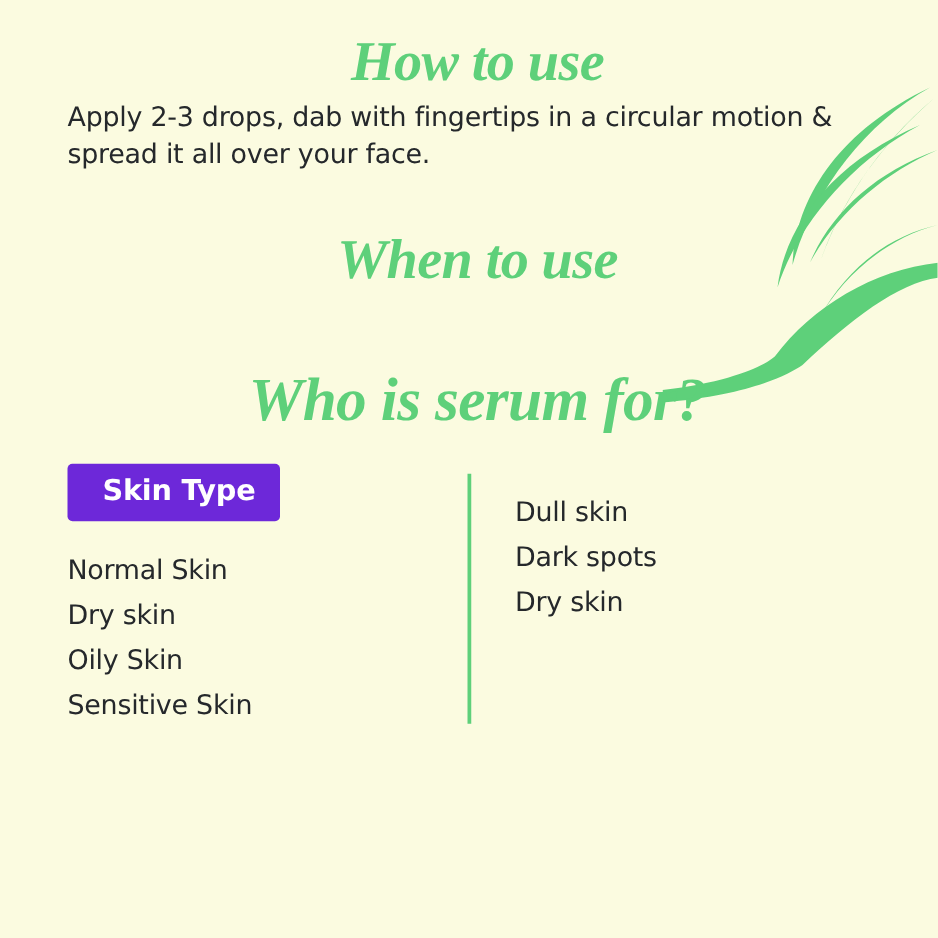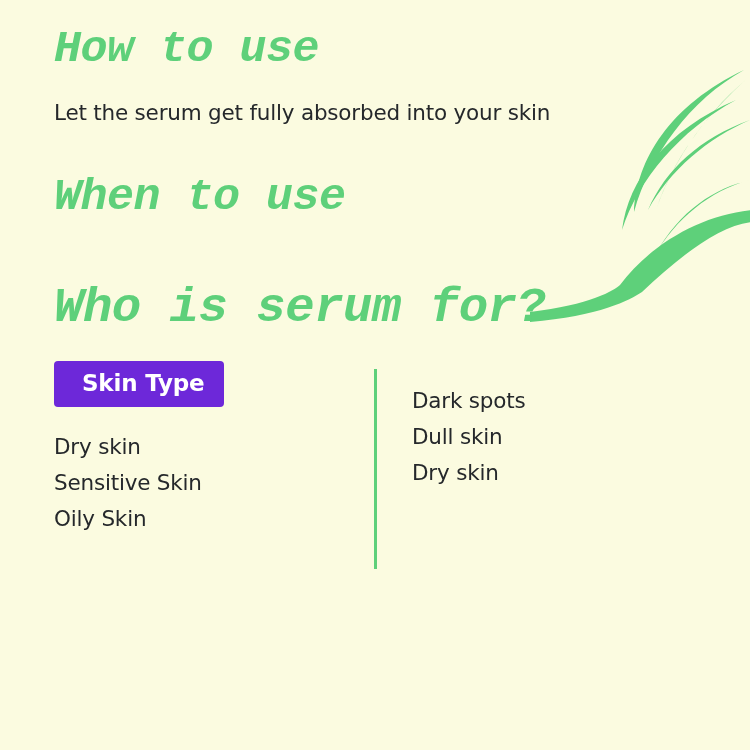--- a/index.html
+++ b/index.html
@@ -32,28 +32,29 @@
   }
 
   .content {
     position: absolute;
     left: 54px;
     top: 26px;
     right: 40px;
   }
 
   h1.heading {
-    font-family: Liberation Mono, monospace;
+    font-family: Liberation Serif, serif;
     font-style: italic;
     font-weight: bold;
     color: #5ed07a;
     font-size: 45px;
     letter-spacing: -0.5px;
     margin: 0 0 8px 0;
     line-height: 1.05;
+    text-align: center;
   }
   h1.heading.big {
     font-size: 49px;
   }
 
   p.body-text {
     font-size: 21.5px;
     color: #25282b;
     line-height: 1.33;
     margin: 0;
@@ -126,46 +127,47 @@
       <path d="M220 120 C180 130 145 160 125 195 C150 150 185 128 220 120 Z" fill="#5ed07a"></path>
       <path d="M222 150 C170 155 120 185 90 225 C85 230 60 245 0 252 L0 262 C70 256 100 240 112 232 C150 196 190 165 222 162 Z" fill="#5ed07a"></path>
       <path d="M220 60 C178 78 140 110 118 150 C135 110 170 78 220 60 Z" fill="#5ed07a"></path>
     </svg>
   </div>
 
   <div class="content">
 
     <section class="sec-howto">
       <h1 class="heading">How to use</h1>
-      <p class="body-text para2">Let the serum get fully absorbed into your skin</p>
+      <p class="body-text">Apply 2-3 drops, dab with fingertips in a circular motion &amp; spread it all over your face.</p>
     </section>
 
     <section class="sec-whento">
       <h1 class="heading">When to use</h1>
     </section>
 
     <section class="sec-who">
       <h1 class="heading big">Who is serum for?</h1>
 
       <div class="columns">
         <div class="divider"></div>
 
         <div class="col left">
           <span class="pill">Skin Type</span>
           <ul class="list">
+            <li>Normal Skin</li>
             <li>Dry skin</li>
+            <li>Oily Skin</li>
             <li>Sensitive Skin</li>
-            <li>Oily Skin</li>
           </ul>
         </div>
 
         <div class="col right">
           <ul class="list">
+            <li>Dull skin</li>
             <li>Dark spots</li>
-            <li>Dull skin</li>
             <li>Dry skin</li>
           </ul>
         </div>
       </div>
     </section>
 
   </div>
 </div>
 
 </body></html>

